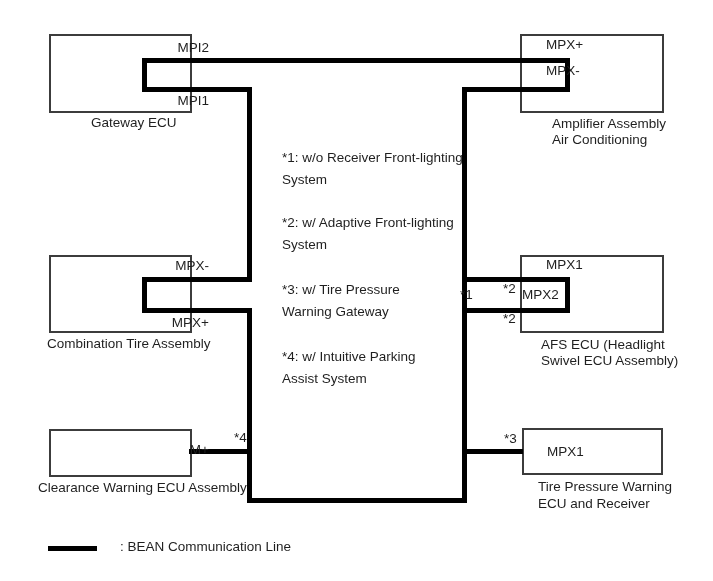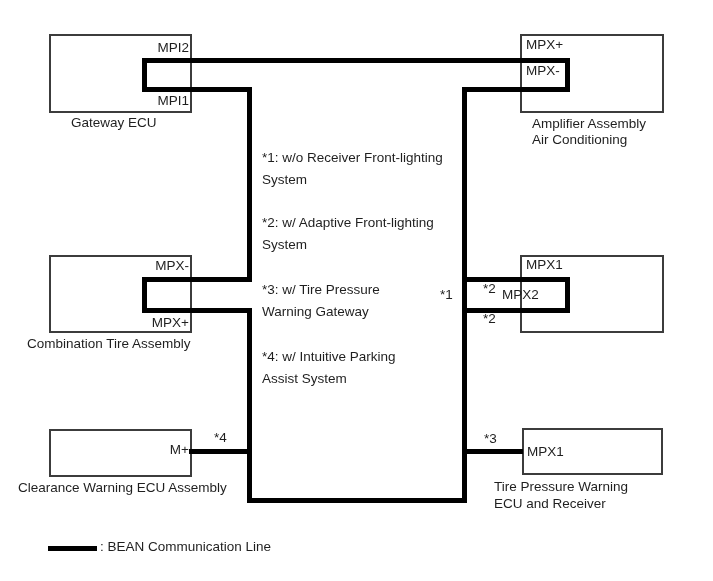--- a/index.html
+++ b/index.html
@@ -20,20 +20,21 @@
   }
   .wire {
     position: absolute;
     background: #000000;
   }
   .txt {
     position: absolute;
     font-size: 13.5px;
     line-height: 15px;
     white-space: nowrap;
+    margin-left: 20px;
   }
   .t-right { text-align: right; width: 140px; left: 49px; }
   .box-label { line-height: 16px; }
   .note { line-height: 22px; }
   .marker { font-size: 13.5px; }
 </style>
 </head>
 <body>
 
 <div class="stage">
@@ -73,26 +74,30 @@
     <span style="display:block">Amplifier Assembly</span>
     <span style="display:block">Air Conditioning</span>
   </div>
 
   <div class="txt t-right" style="top:258px;">MPX-</div>
   <div class="txt t-right" style="top:315px;">MPX+</div>
   <div class="txt" style="left:27px; top:336px;">Combination Tire Assembly</div>
 
   <div class="txt" style="left:526px; top:257px;">MPX1</div>
   <div class="txt" style="left:502px; top:287px;">MPX2</div>
+  <div class="txt box-label" style="left:521px; top:337px;">
+    <span style="display:block">AFS ECU (Headlight</span>
+    <span style="display:block">Swivel ECU Assembly)</span>
+  </div>
 
   <div class="txt t-right" style="top:442px;">M+</div>
   <div class="txt" style="left:18px; top:480px;">Clearance Warning ECU Assembly</div>
 
   <div class="txt" style="left:527px; top:444px;">MPX1</div>
-  <div class="txt box-label" style="left:494px; top:478px; line-height:17px;">
+  <div class="txt box-label" style="left:518px; top:478px; line-height:17px;">
     <span style="display:block">Tire Pressure Warning</span>
     <span style="display:block">ECU and Receiver</span>
   </div>
 
   <div class="txt note" style="left:262px; top:147px;">
     <span style="display:block">*1: w/o Receiver Front-lighting</span>
     <span style="display:block">System</span>
   </div>
   <div class="txt note" style="left:262px; top:212px;">
     <span style="display:block">*2: w/ Adaptive Front-lighting</span>

